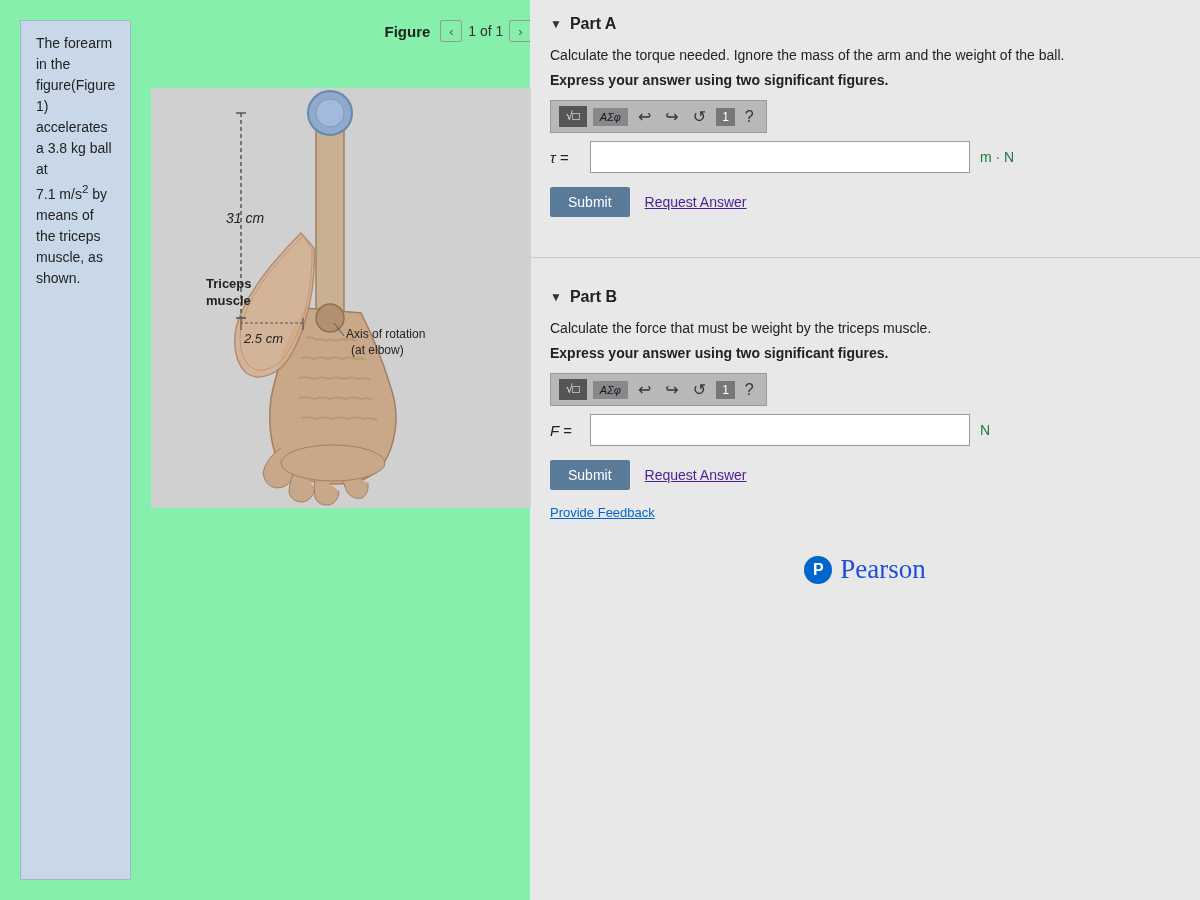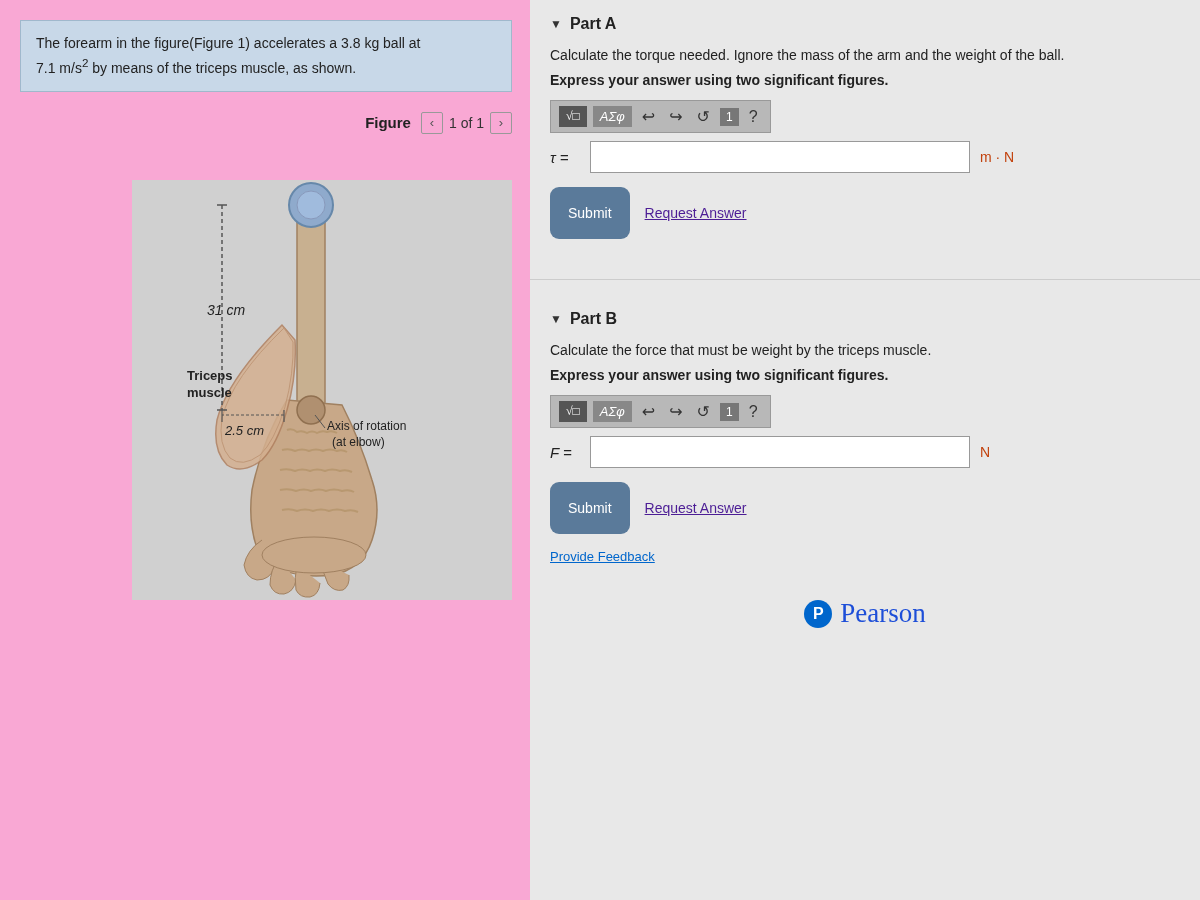--- a/index.html
+++ b/index.html
@@ -16,24 +16,24 @@
       display: flex;
       width: 1200px;
       height: 900px;
       background: #d0d0d0;
     }
 
     
     .left-panel {
       width: 530px;
       min-width: 530px;
-      background: #f9a8d4;
-      padding: 20px 18px 0 20px;
-      display: flex;
-      flex-direction: column;
+      background: #86efac;
+      padding: 20px 5px 0 20px;
+      display: flex;
+      flex-direction: row;
     }
 
     .problem-box {
       background: #c8d8e8;
       border: 1px solid #a0b8cc;
       padding: 12px 15px;
       font-size: 14px;
       line-height: 1.5;
       color: #222;
       margin-bottom: 20px;
@@ -161,24 +161,24 @@
       font-size: 12px;
       cursor: pointer;
       font-family: serif;
       display: flex;
       align-items: center;
       gap: 2px;
     }
 
     .toolbar-btn-light {
       background: #888;
-      color: #ffffff;
+      color: #0f172a;
       border: none;
       padding: 3px 7px;
-      font-size: 13px;
+      font-size: 11px;
       cursor: pointer;
       font-style: italic;
     }
 
     .toolbar-icon-btn {
       background: none;
       border: none;
       cursor: pointer;
       font-size: 16px;
       color: #333;
@@ -213,40 +213,40 @@
       border: 1px solid #999;
       background: white;
       padding: 4px 8px;
       font-size: 14px;
       outline: none;
       max-width: 380px;
     }
 
     .answer-unit {
       font-size: 14px;
-      color: #c2410c;
+      color: #15803d;
       min-width: 40px;
     }
 
     
     .action-row {
       display: flex;
       align-items: center;
       gap: 15px;
       margin-bottom: 15px;
     }
 
     .submit-btn {
       background: #5a7a9a;
       color: white;
       border: none;
-      padding: 18px 18px;
-      font-size: 14px;
-      cursor: pointer;
-      border-radius: 9px;
+      padding: 7px 18px;
+      font-size: 14px;
+      cursor: pointer;
+      border-radius: 2px;
     }
 
     .request-answer-link {
       color: #4c1d95;
       text-decoration: underline;
       font-size: 14px;
       cursor: pointer;
       background: none;
       border: none;
     }

